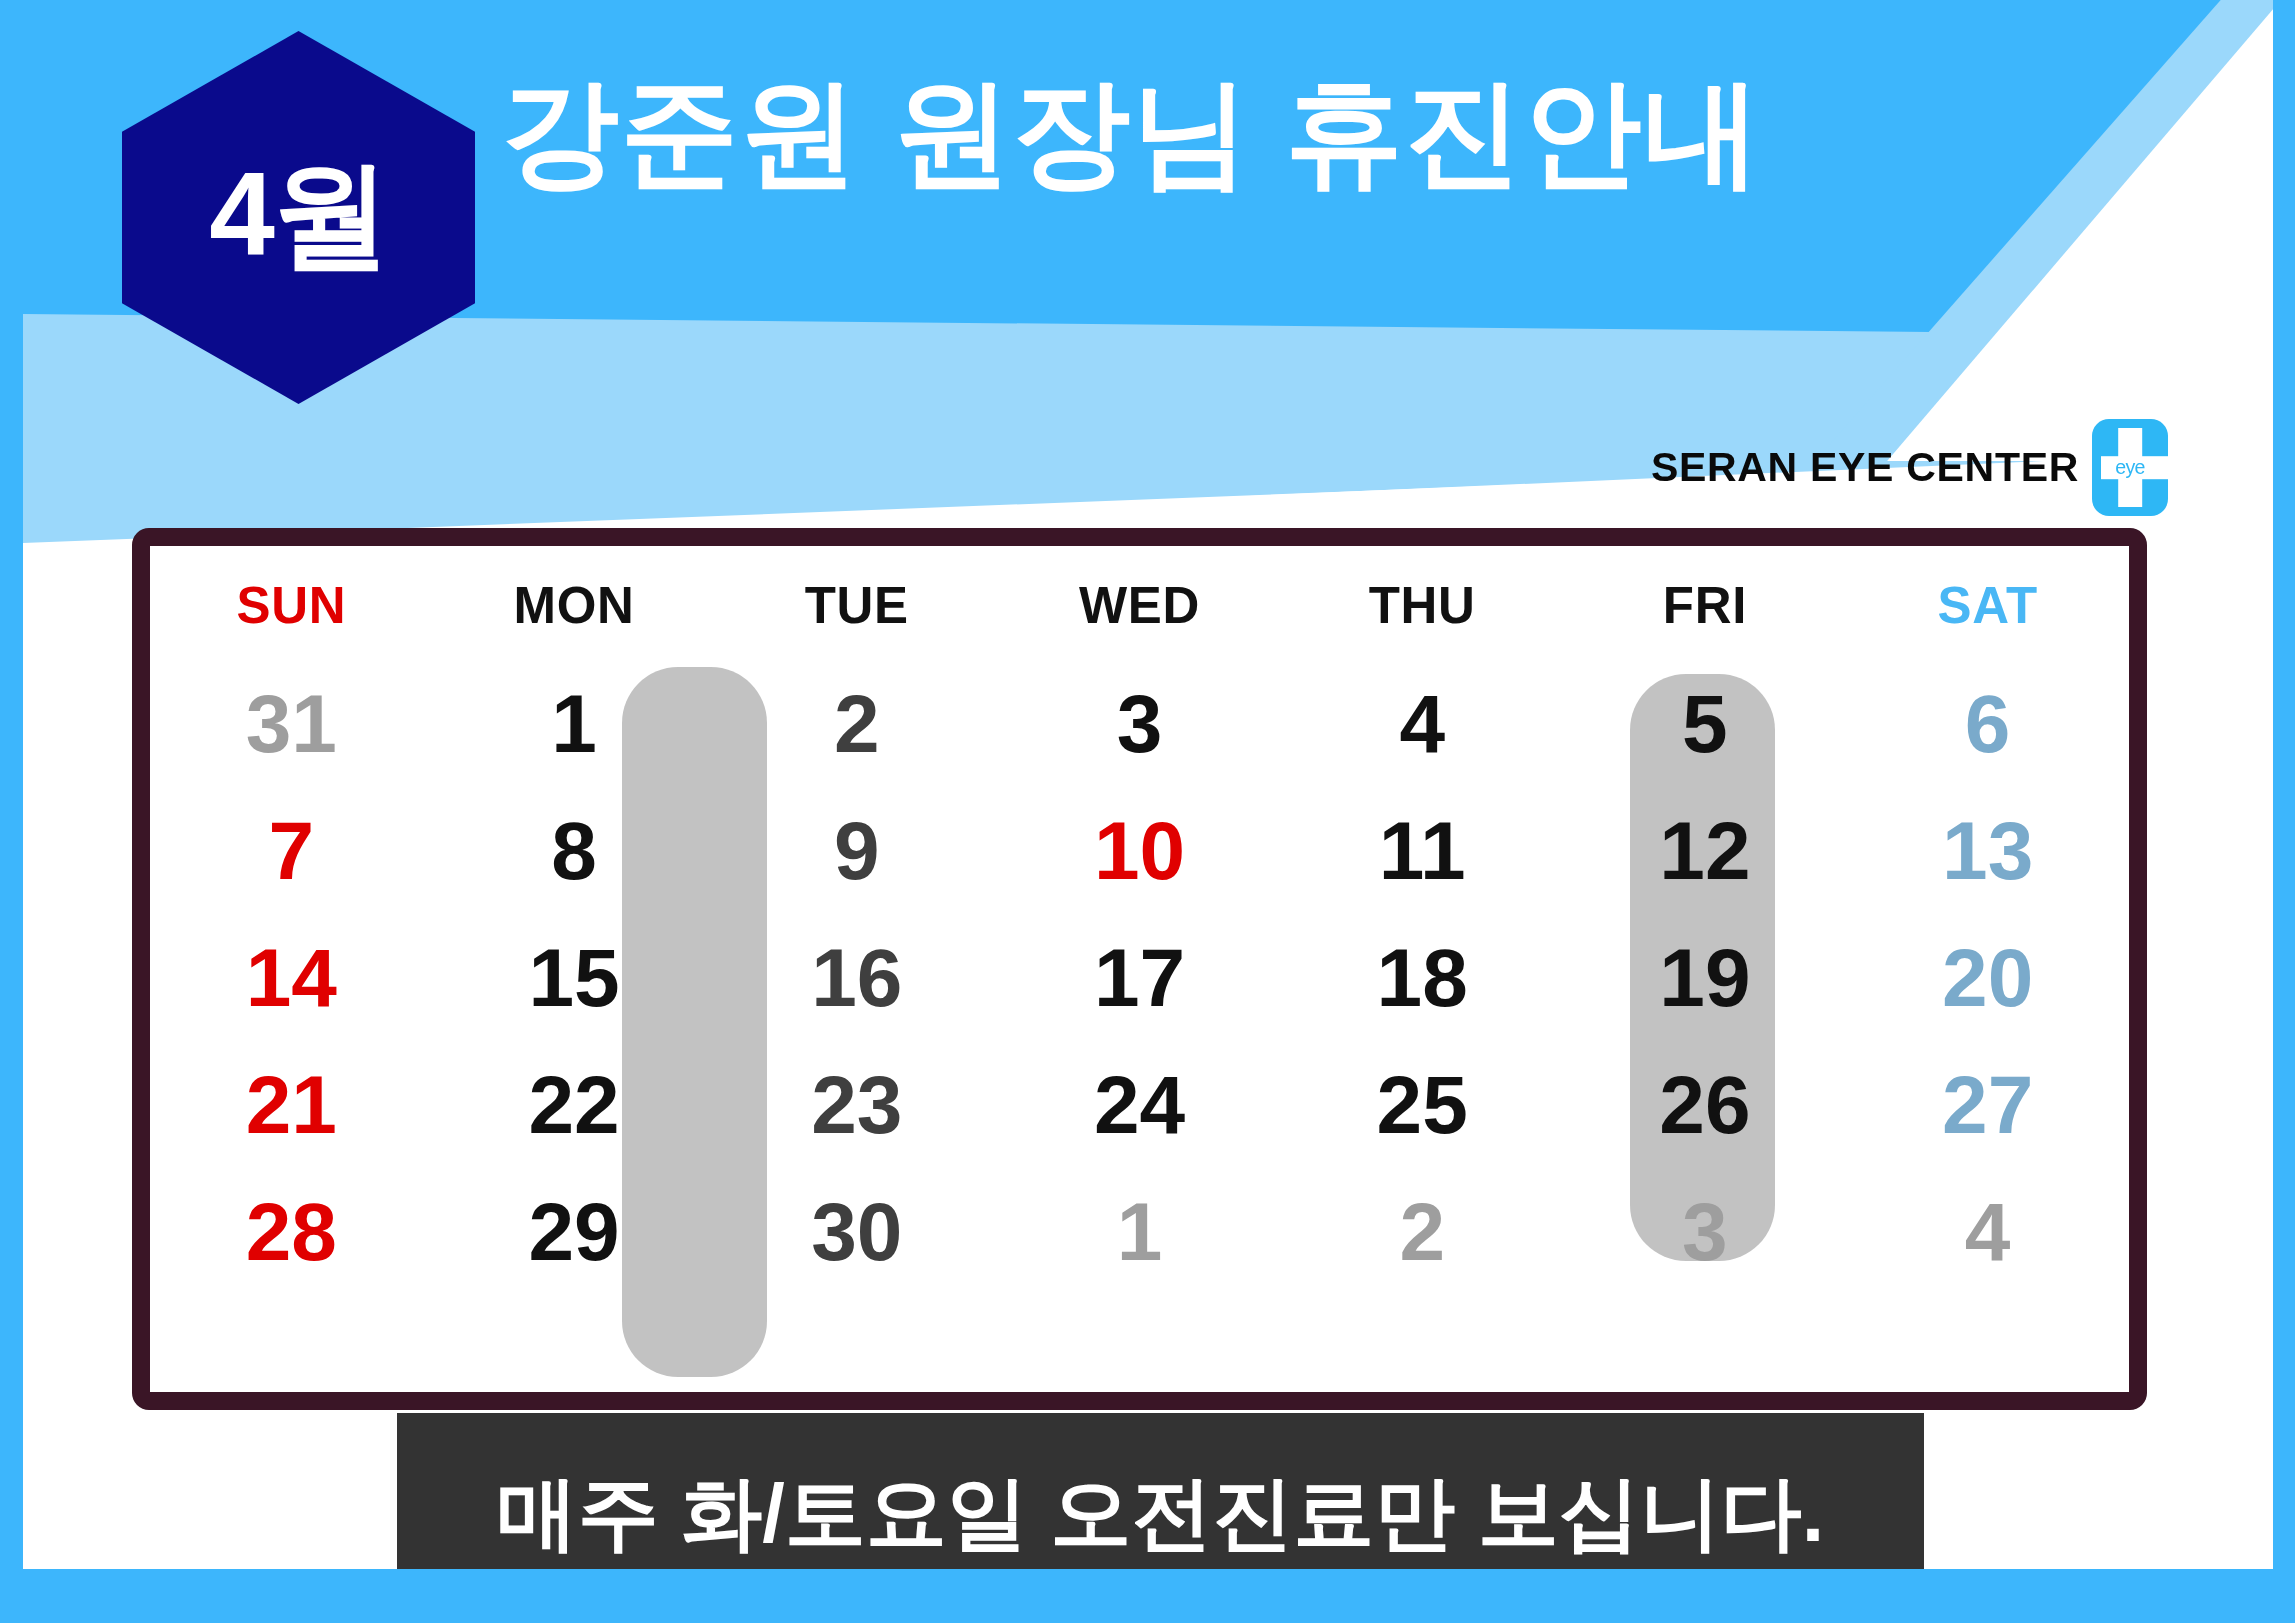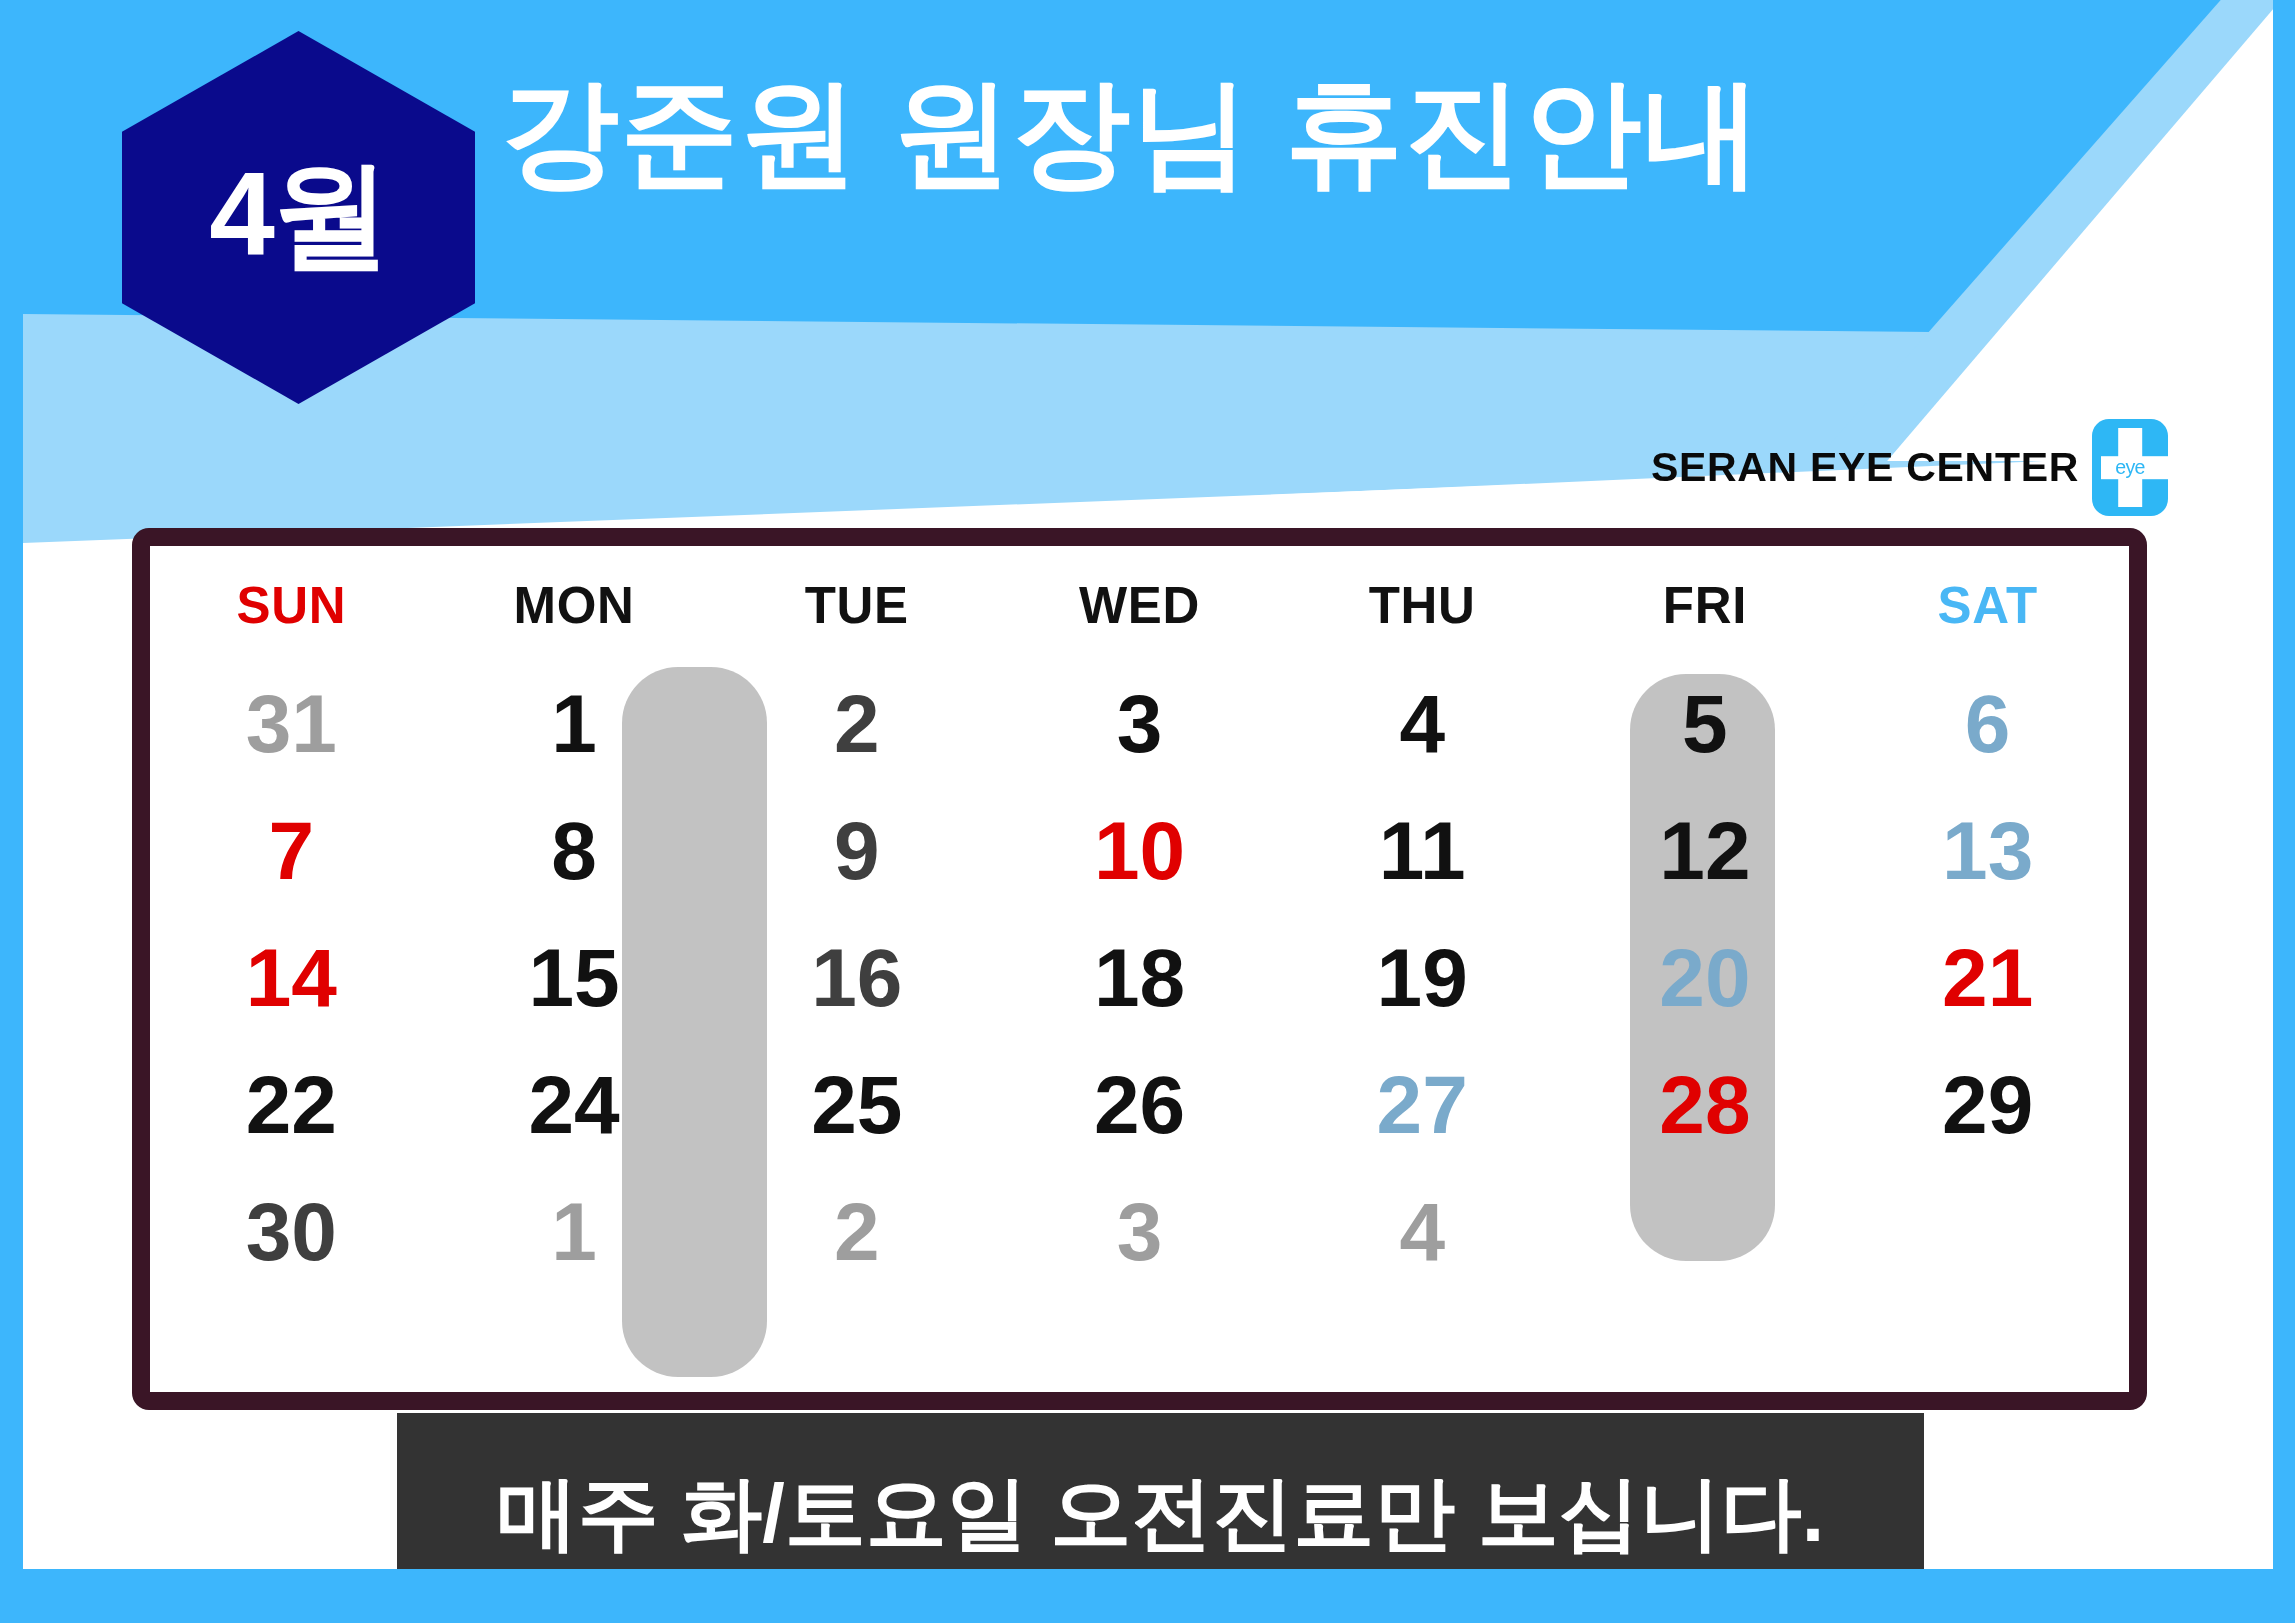--- a/index.html
+++ b/index.html
@@ -206,26 +206,28 @@
           <div class="day c-normal">8</div>
           <div class="day c-tue">9</div>
           <div class="day c-holiday">10</div>
           <div class="day c-normal">11</div>
           <div class="day c-normal">12</div>
           <div class="day c-sat">13</div>
 
           <div class="day c-sun">14</div>
           <div class="day c-normal">15</div>
           <div class="day c-tue">16</div>
+          <div class="day c-normal">17</div>
           <div class="day c-normal">18</div>
           <div class="day c-normal">19</div>
           <div class="day c-sat">20</div>
 
           <div class="day c-sun">21</div>
           <div class="day c-normal">22</div>
+          <div class="day c-tue">23</div>
           <div class="day c-normal">24</div>
           <div class="day c-normal">25</div>
           <div class="day c-normal">26</div>
           <div class="day c-sat">27</div>
 
           <div class="day c-sun">28</div>
           <div class="day c-normal">29</div>
           <div class="day c-tue">30</div>
           <div class="day c-muted">1</div>
           <div class="day c-muted">2</div>

